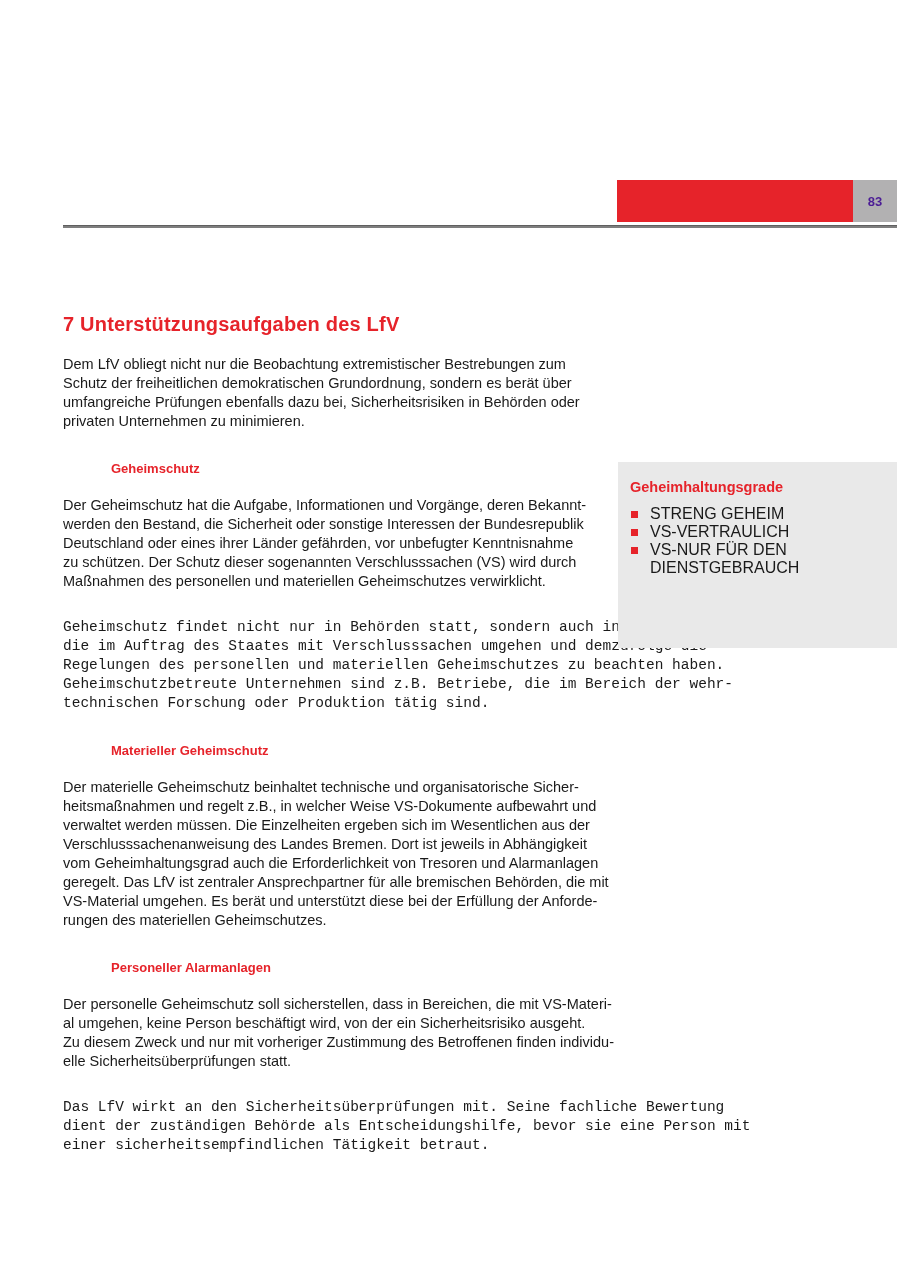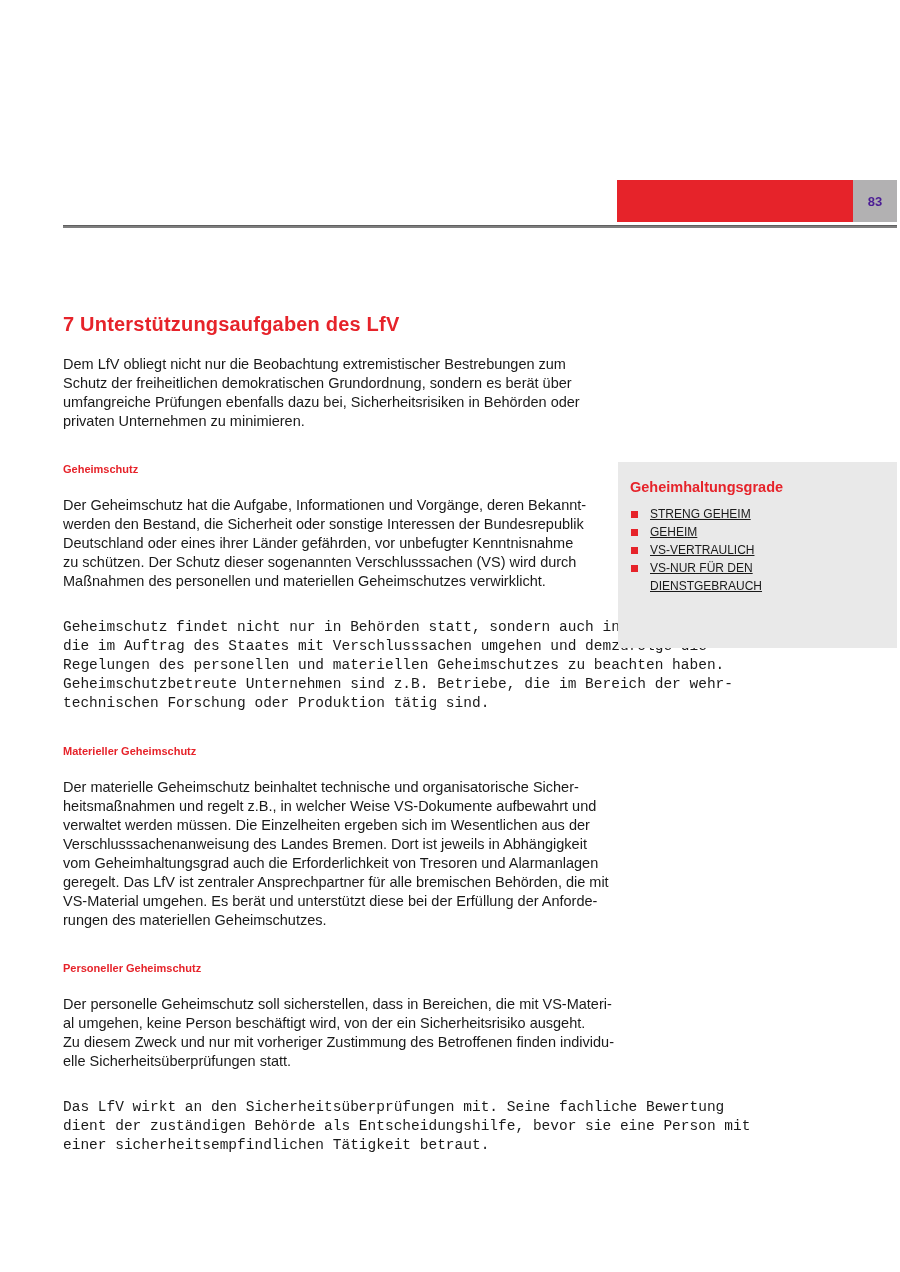--- a/index.html
+++ b/index.html
@@ -63,24 +63,25 @@
     font-size: 20px;
     line-height: 24px;
     font-weight: bold;
     letter-spacing: 0.2px;
   }
   .intro {
     margin-top: 12px;
   }
   .section-heading {
     color: #e6232a;
-    font-size: 11px;
+    font-size: 13px;
     line-height: 16px;
     font-weight: bold;
     margin-top: 30px;
+    margin-left: 48px;
   }
   .body-par {
     font-size: 14.5px;
     line-height: 19px;
     margin-top: 19px;
     white-space: pre;
     color: #1a1a1a;
   }
   .body-par + .body-par { margin-top: 27px; font-family: Liberation Mono, monospace; }
 
@@ -106,24 +107,23 @@
     white-space: pre-line;
     color: #1a1a1a;
   }
   .infobox-list {
     list-style: none;
     margin-top: 9px;
   }
   .infobox-item {
     display: flex;
     align-items: flex-start;
-    font-size: 12px;
+    font-size: 16px;
     line-height: 18px;
     color: #1a1a1a;
-    text-decoration: underline;
   }
   .bullet-square {
     flex: 0 0 auto;
     width: 7px;
     height: 7px;
     background: #e6232a;
     margin: 6px 12px 0 1px;
   }
   .infobox-item .item-text { white-space: pre-line; }
 </style>
@@ -162,40 +162,36 @@
     <div class="section-heading">Materieller Geheimschutz</div>
     <div class="body-par">Der materielle Geheimschutz beinhaltet technische und organisatorische Sicher-
 heitsmaßnahmen und regelt z.B., in welcher Weise VS-Dokumente aufbewahrt und
 verwaltet werden müssen. Die Einzelheiten ergeben sich im Wesentlichen aus der
 Verschlusssachenanweisung des Landes Bremen. Dort ist jeweils in Abhängigkeit
 vom Geheimhaltungsgrad auch die Erforderlichkeit von Tresoren und Alarmanlagen
 geregelt. Das LfV ist zentraler Ansprechpartner für alle bremischen Behörden, die mit
 VS-Material umgehen. Es berät und unterstützt diese bei der Erfüllung der Anforde-
 rungen des materiellen Geheimschutzes.</div>
 
-    <div class="section-heading">Personeller Geheimschutz</div>
+    <div class="section-heading">Personeller Alarmanlagen</div>
     <div class="body-par">Der personelle Geheimschutz soll sicherstellen, dass in Bereichen, die mit VS-Materi-
 al umgehen, keine Person beschäftigt wird, von der ein Sicherheitsrisiko ausgeht.
 Zu diesem Zweck und nur mit vorheriger Zustimmung des Betroffenen finden individu-
 elle Sicherheitsüberprüfungen statt.</div>
     <div class="body-par">Das LfV wirkt an den Sicherheitsüberprüfungen mit. Seine fachliche Bewertung
 dient der zuständigen Behörde als Entscheidungshilfe, bevor sie eine Person mit
 einer sicherheitsempfindlichen Tätigkeit betraut.</div>
   </div>
 
   <div class="infobox">
     <div class="infobox-title">Geheimhaltungsgrade</div>
     <ul class="infobox-list">
       <li class="infobox-item">
         <span class="bullet-square"></span>
         <span class="item-text">STRENG GEHEIM</span>
-      </li>
-      <li class="infobox-item">
-        <span class="bullet-square"></span>
-        <span class="item-text">GEHEIM</span>
       </li>
       <li class="infobox-item">
         <span class="bullet-square"></span>
         <span class="item-text">VS-VERTRAULICH</span>
       </li>
       <li class="infobox-item">
         <span class="bullet-square"></span>
         <span class="item-text">VS-NUR FÜR DEN
 DIENSTGEBRAUCH</span>
       </li>

